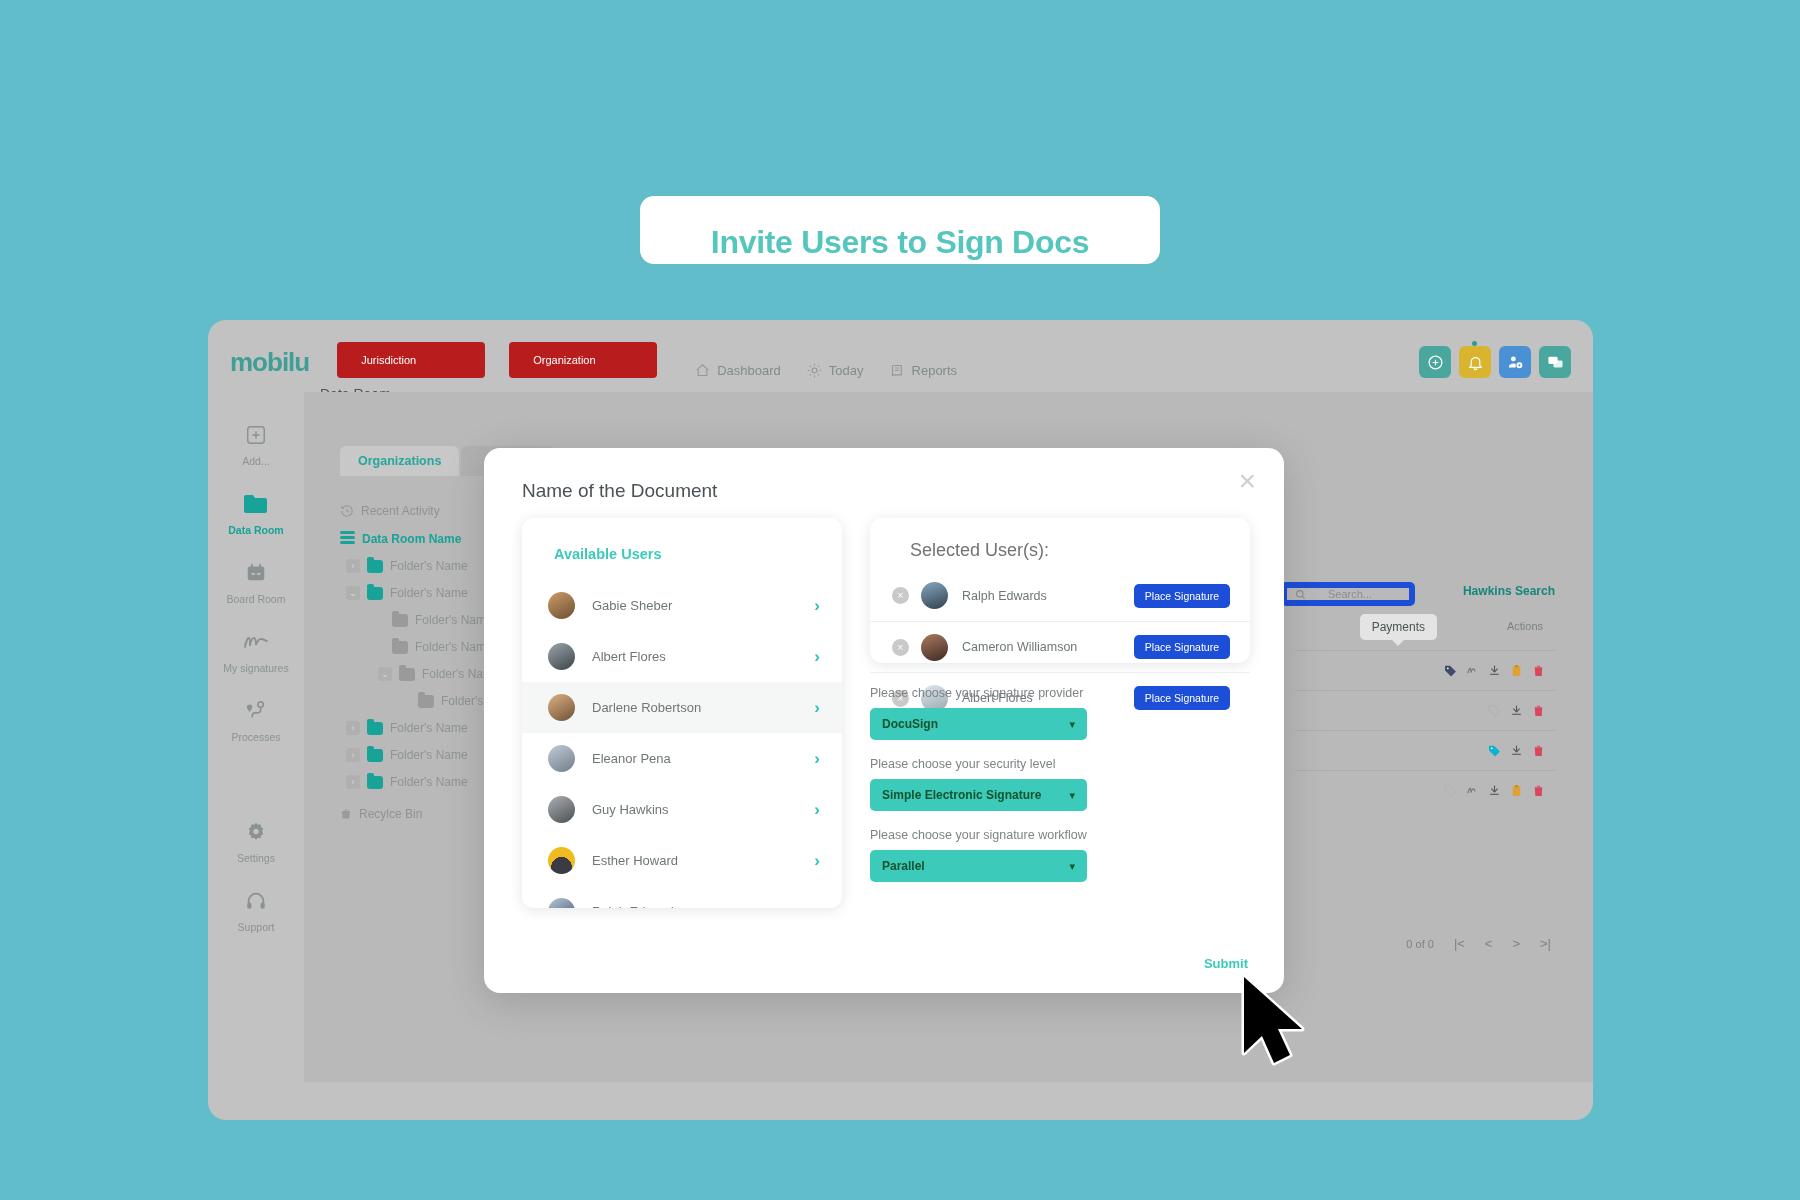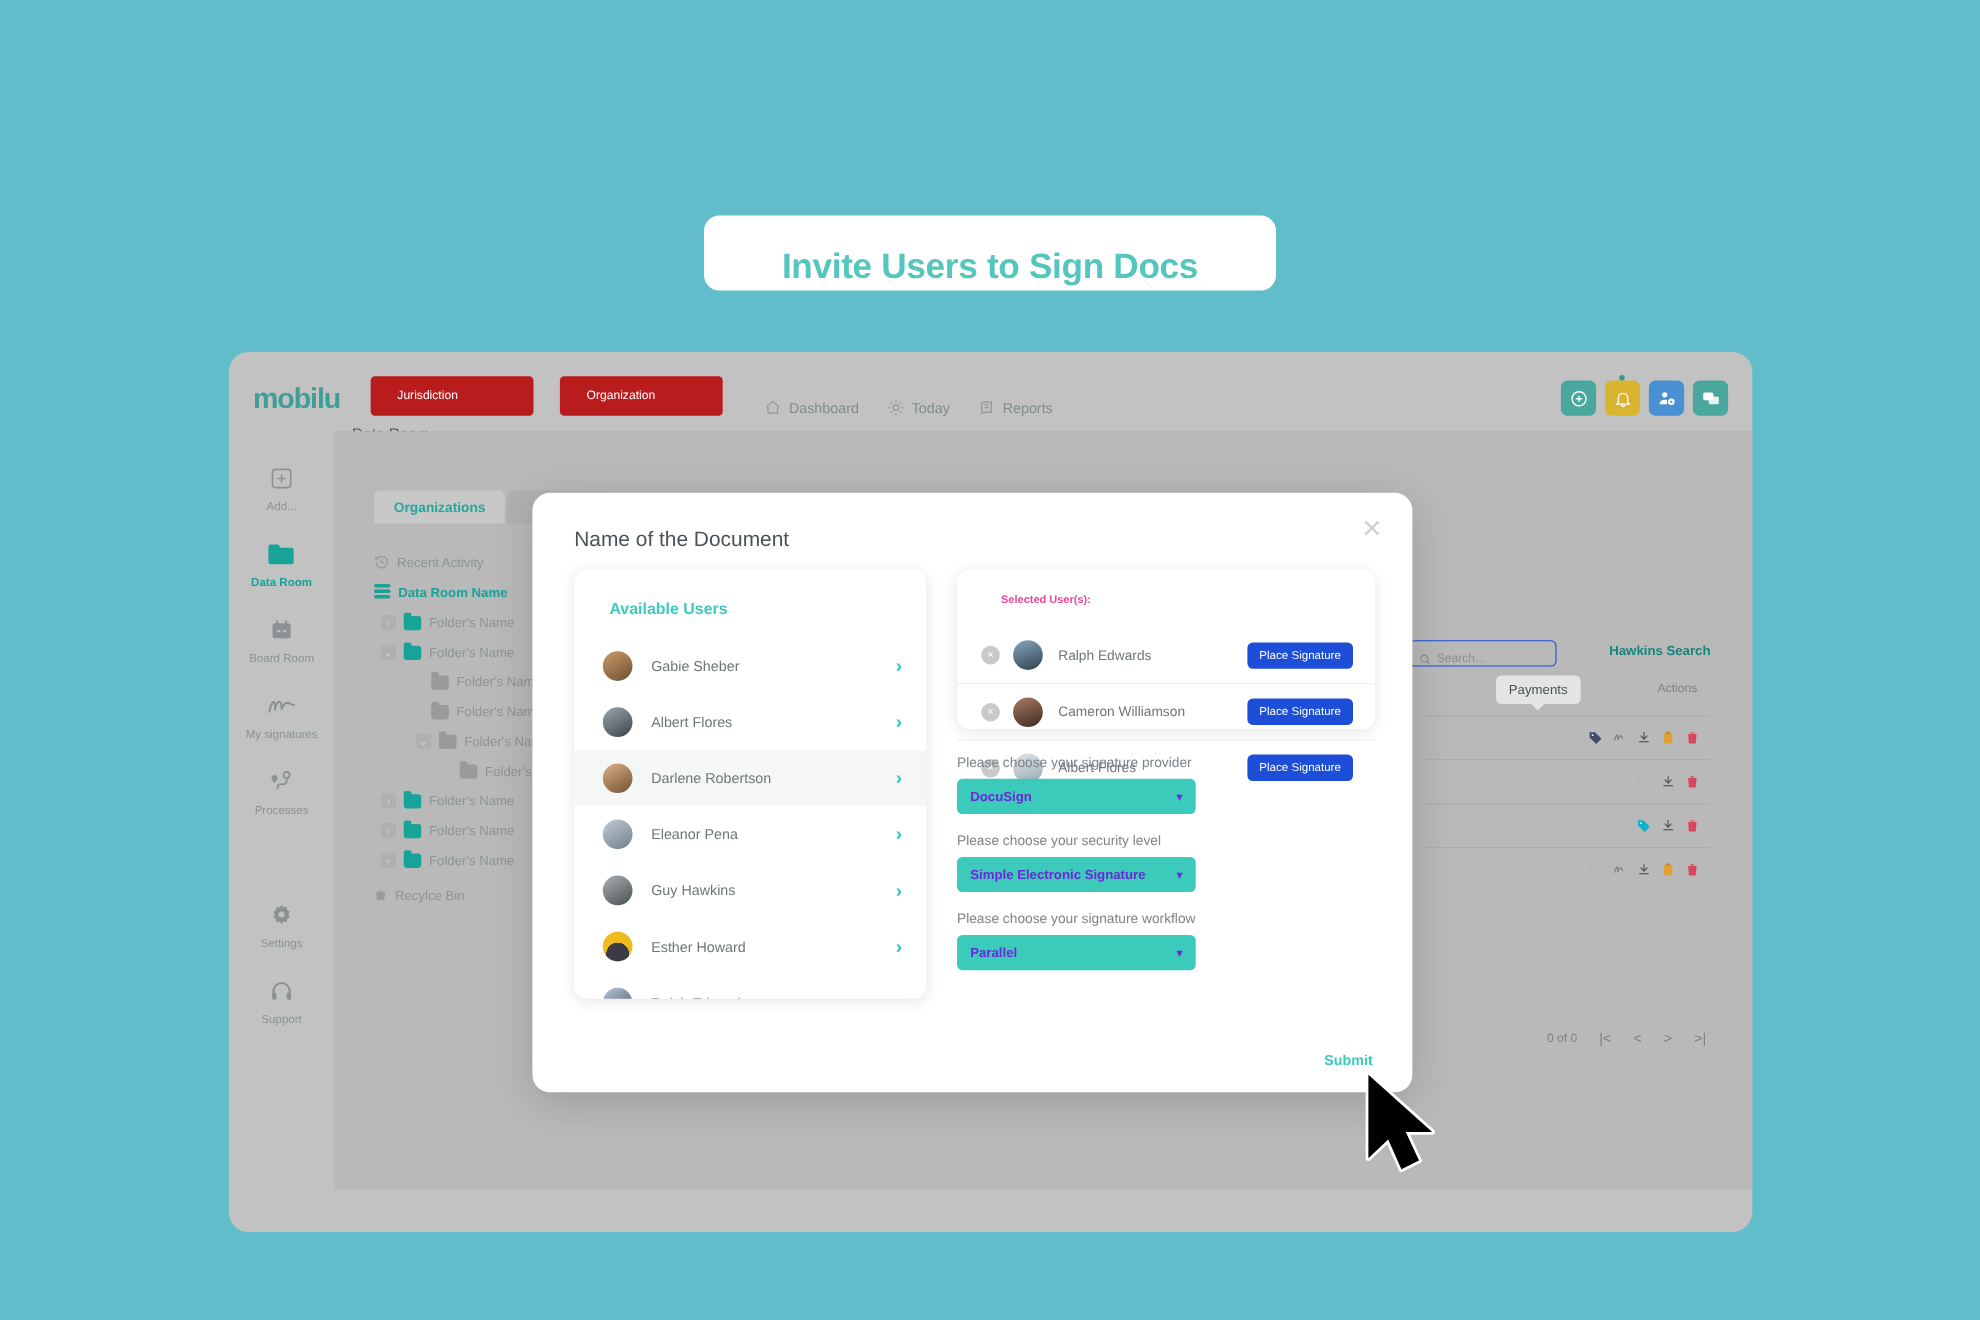--- a/index.html
+++ b/index.html
@@ -90,21 +90,21 @@
   .fold::before { content: ""; position: absolute; top: -3px; left: 0; width: 7px; height: 4px; border-radius: 2px 2px 0 0; background: inherit; }
   .fold.teal { background: #17a398; }
   .fold.grey { background: #9a9a9a; }
   .tree-row.head { color: #17a398; font-weight: bold; }
   .hamb { width: 15px; }
   .hamb i { display: block; height: 2.5px; background: #17a398; margin-bottom: 2.5px; border-radius: 2px; }
 
   
   #right-area { position: absolute; left: 300px; top: 112px; right: 28px; bottom: 18px; }
   #searchbar { position: absolute; right: 150px; top: 78px; width: 134px; height: 24px;
-    border: 1px solid #1d4ed8; border-radius: 5px; display: flex; align-items: flex-end; gap: 5px; padding: 0 8px; }
+    border: 6px solid #1d4ed8; border-radius: 5px; display: flex; align-items: center; gap: 22px; padding: 0 8px; }
   #searchbar .sph { font-size: 11px; color: #8d8d8d; }
   #adv-search { position: absolute; right: 10px; top: 80px; font-size: 12px; color: #13867d; font-weight: 600; }
   #tooltip-payments { position: absolute; right: 128px; top: 110px; background: #e4e4e4;
     padding: 6px 12px; border-radius: 5px; font-size: 12px; color: #4b5153; }
   #tooltip-payments::after { content: ""; position: absolute; bottom: -6px; left: 50%; margin-left: -6px;
     border-left: 6px solid transparent; border-right: 6px solid transparent; border-top: 6px solid #e4e4e4; }
   #col-actions { position: absolute; right: 22px; top: 116px; font-size: 11px; color: #7b8183; }
   .trow { position: absolute; right: 10px; height: 40px; border-top: 1px solid #adadad; width: 260px;
     display: flex; align-items: center; justify-content: flex-end; gap: 9px; padding-right: 10px; }
   .trow svg { width: 13px; height: 13px; }
@@ -128,37 +128,37 @@
   #available-card { left: 38px; top: 70px; width: 320px; height: 390px; overflow: hidden; }
   #available-title { position: absolute; left: 32px; top: 28px; font-size: 14.5px; font-weight: bold; color: #3ccabb; }
   #available-list { position: absolute; left: 0; top: 62px; right: 0; }
   .user-row { height: 51px; display: flex; align-items: center; padding: 0 22px 0 26px; }
   .user-row.sel { background: #f5f7f7; }
   .avatar { width: 27px; height: 27px; border-radius: 50%; flex: none; }
   .user-row .uname { margin-left: 17px; font-size: 13px; color: #6f7678; }
   .chev { margin-left: auto; color: #2fc4b2; font-size: 17px; font-weight: bold; }
 
   #selected-card { left: 386px; top: 70px; width: 380px; height: 145px; }
-  #selected-title { position: absolute; left: 40px; top: 22px; font-size: 10px; font-weight: bold; color: #ec4899; }
+  #selected-title { position: absolute; left: 40px; top: 22px; font-size: 18px; font-weight: normal; color: #737373; }
   #selected-list { position: absolute; left: 0; top: 52px; right: 0; }
   .sel-row { height: 51px; display: flex; align-items: center; padding: 0 20px 0 22px; }
   .sel-row + .sel-row { border-top: 1px solid #eceff3; }
   .x-btn { width: 17px; height: 17px; border-radius: 50%; background: #c9c9c9; color: #ffffff;
     font-size: 10px; display: flex; align-items: center; justify-content: center; flex: none; }
   .sel-row .avatar { margin-left: 12px; }
   .sel-row .uname { margin-left: 14px; font-size: 12.5px; color: #6f7678; white-space: nowrap; }
   .ps-btn { margin-left: auto; background: #1d4ed8; color: #ffffff; font-size: 10.5px;
     padding: 6px 11px; border-radius: 5px; white-space: nowrap; }
 
   #form-area { position: absolute; left: 386px; top: 238px; width: 340px; }
   .field-label { font-size: 12.5px; color: #7d8487; margin-bottom: 8px; }
   .select-box {
     width: 217px; height: 31px; background: #3ccabb; border-radius: 5px;
     display: flex; align-items: center; padding: 16px 12px;
-    color: #6d28d9; font-size: 12px; font-weight: bold; margin-bottom: 17px;
+    color: #14532d; font-size: 12px; font-weight: bold; margin-bottom: 17px;
   }
   .select-box .caret-d { margin-left: auto; font-size: 11px; font-weight: normal; }
   #submit-link { position: absolute; right: 36px; bottom: 22px; font-size: 13px; color: #3ccabb; font-weight: 600; }
 
   
   #cursor { position: absolute; left: 1240px; top: 975px; width: 72px; height: 92px; }
 </style>
 </head>
 <body>
 

